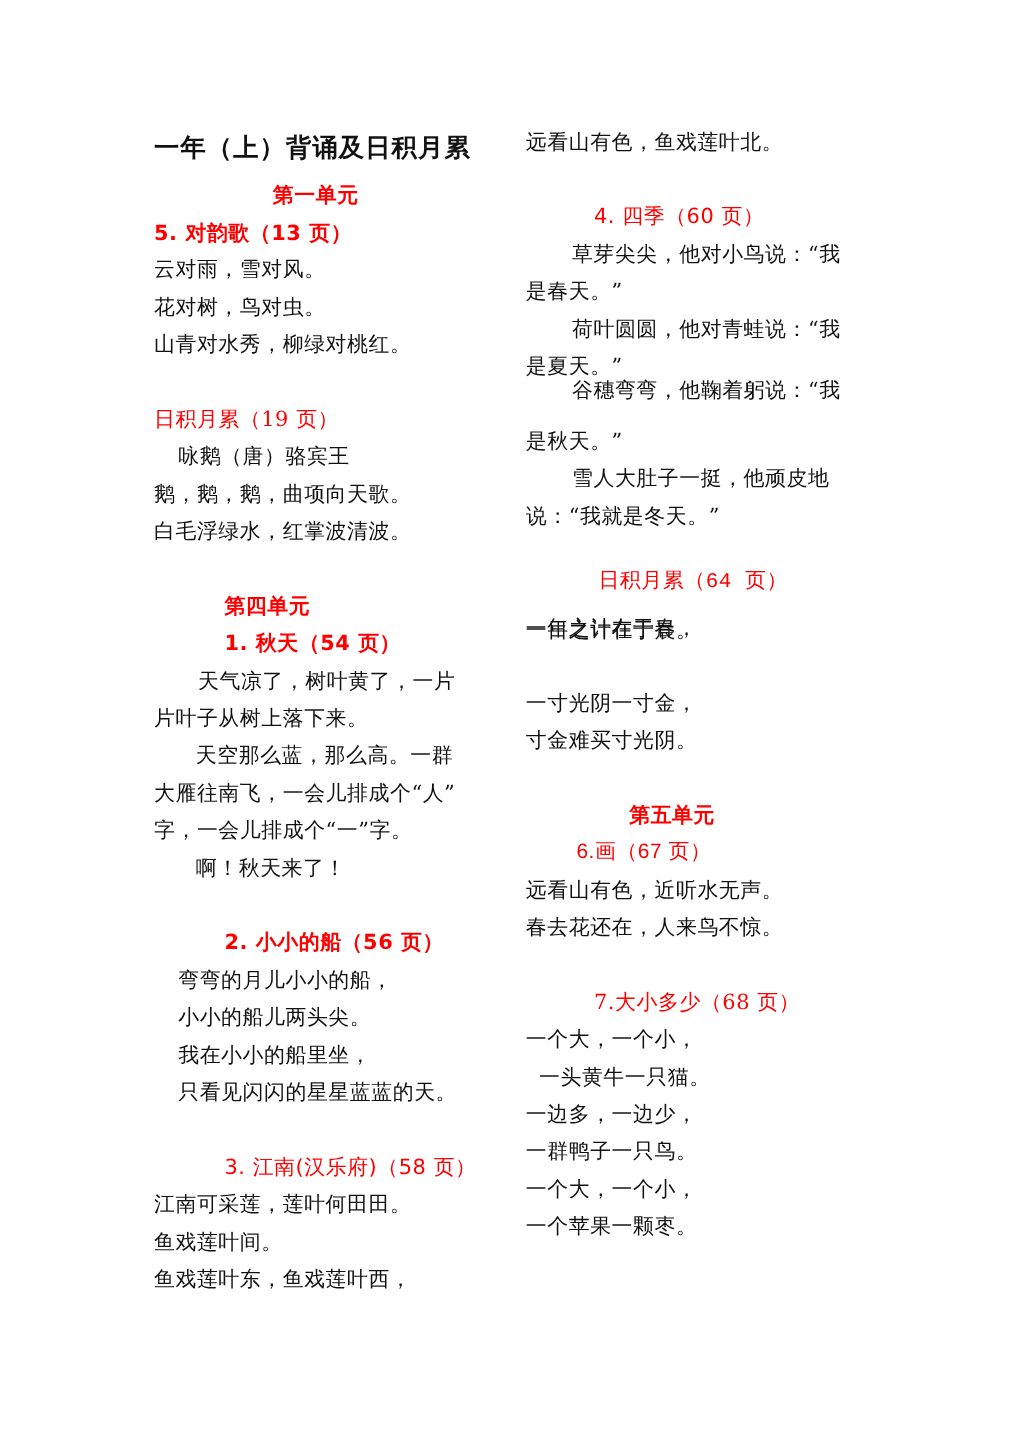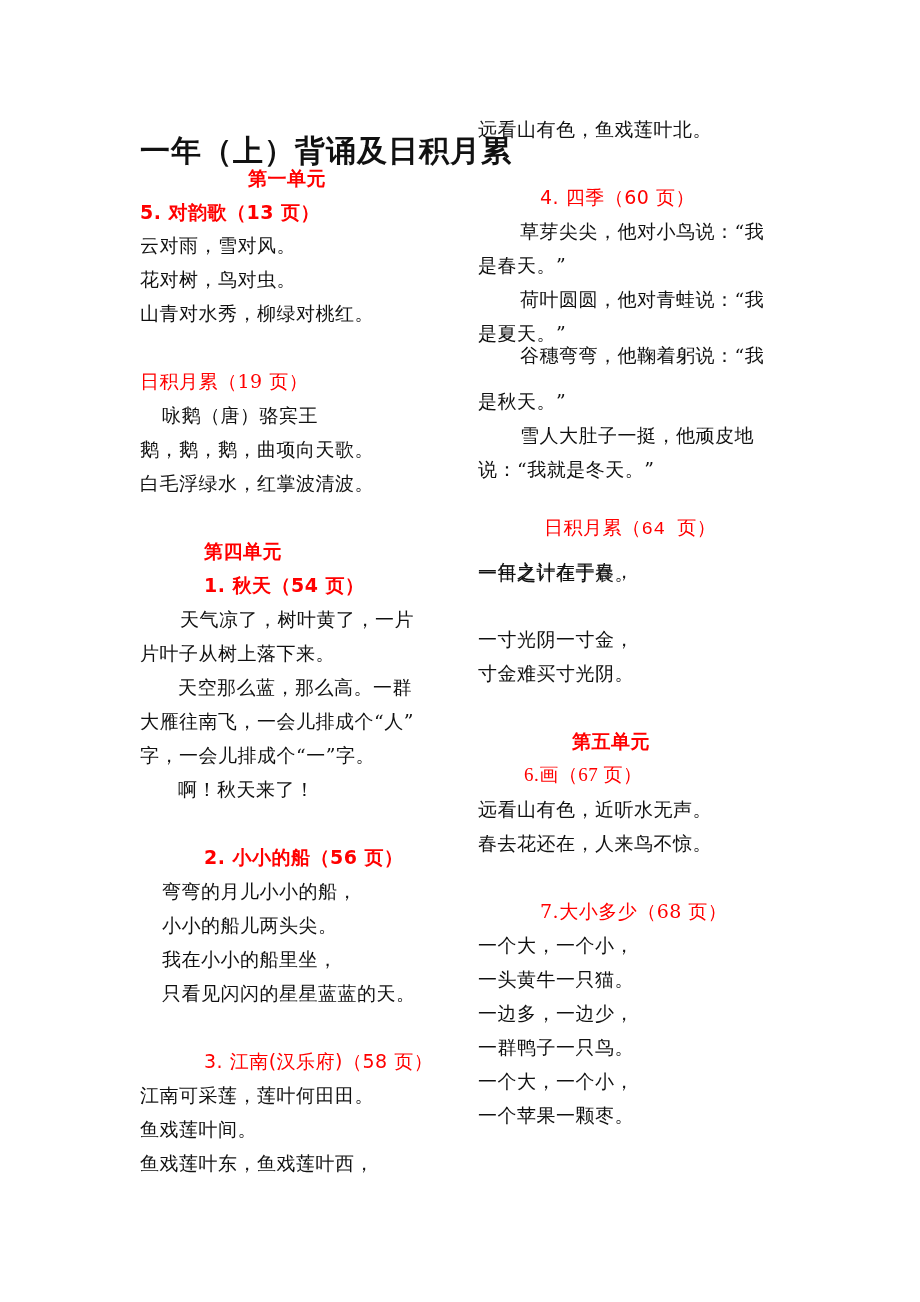--- a/index.html
+++ b/index.html
@@ -3,21 +3,21 @@
 <meta charset="utf-8">
 <style>
   html, body { margin: 0; padding: 0; background: #ffffff; }
   body { width: 920px; height: 1302px; position: relative; overflow: hidden;
          font-family: "DejaVu Serif", "Liberation Serif", serif; color: #111; }
   .col { position: absolute; top: 0; }
   .col-left { left: 140px; width: 320px; }
   .col-right { left: 478px; width: 320px; }
   .line { position: absolute; left: 0; height: 34px; line-height: 34px;
           font-size: 19px; white-space: nowrap; letter-spacing: 0.5px; }
-  .title { font-size: 30px; font-weight: bold; font-family: Liberation Serif, serif; letter-spacing: 1px; margin-top: 16px; }
+  .title { font-size: 23px; font-weight: bold; font-family: Liberation Serif, serif; letter-spacing: 1px; }
   .red { color: #ff0000; font-weight: bold; font-family: "DejaVu Sans", "Liberation Sans", sans-serif; font-size: 19px; }
 </style>
 </head>
 <body>
 
 <div class="col col-left">
   <div class="line title" style="top:118px;">一年（上）背诵及日积月累</div>
   <div class="line red" style="top:161px;left:108px;">第一单元</div>
   <div class="line red" style="top:195px;">5. 对韵歌（13 页）</div>
   <div class="line" style="top:228px;">云对雨，雪对风。</div>
@@ -63,24 +63,24 @@
   <div class="line" style="top:418px;left:42px;">雪人大肚子一挺，他顽皮地</div>
   <div class="line" style="top:452px;">说：“我就是冬天。”</div>
 
   <div class="line red" style="top:512px;left:66px;font-weight:normal;font-family:Liberation Mono, monospace;">日积月累（64 页）</div>
   <div class="line" style="top:554px;">一年之计在于春，</div>
   <div class="line" style="top:556px;">一日之计在于晨。</div>
   <div class="line" style="top:622px;">一寸光阴一寸金，</div>
   <div class="line" style="top:656px;">寸金难买寸光阴。</div>
 
   <div class="line red" style="top:724px;left:94px;">第五单元</div>
-  <div class="line red" style="top:758px;left:46px;font-weight:normal;font-family:Liberation Serif, serif;">6.画（67 页）</div>
+  <div class="line red" style="top:758px;left:46px;font-weight:normal;font-family:Liberation Sans, sans-serif;">6.画（67 页）</div>
   <div class="line" style="top:792px;">远看山有色，近听水无声。</div>
   <div class="line" style="top:826px;">春去花还在，人来鸟不惊。</div>
 
   <div class="line red" style="top:894px;left:62px;font-weight:normal;font-family:'DejaVu Serif','Liberation Serif',serif;">7.大小多少（68 页）</div>
   <div class="line" style="top:928px;">一个大，一个小，</div>
-  <div class="line" style="top:962px;">一头黄牛一只猫。</div>
+  <div class="line" style="top:962px;margin-left:12px;">一头黄牛一只猫。</div>
   <div class="line" style="top:996px;">一边多，一边少，</div>
   <div class="line" style="top:1030px;">一群鸭子一只鸟。</div>
   <div class="line" style="top:1064px;">一个大，一个小，</div>
   <div class="line" style="top:1098px;">一个苹果一颗枣。</div>
 </div>
 
 </body></html>

